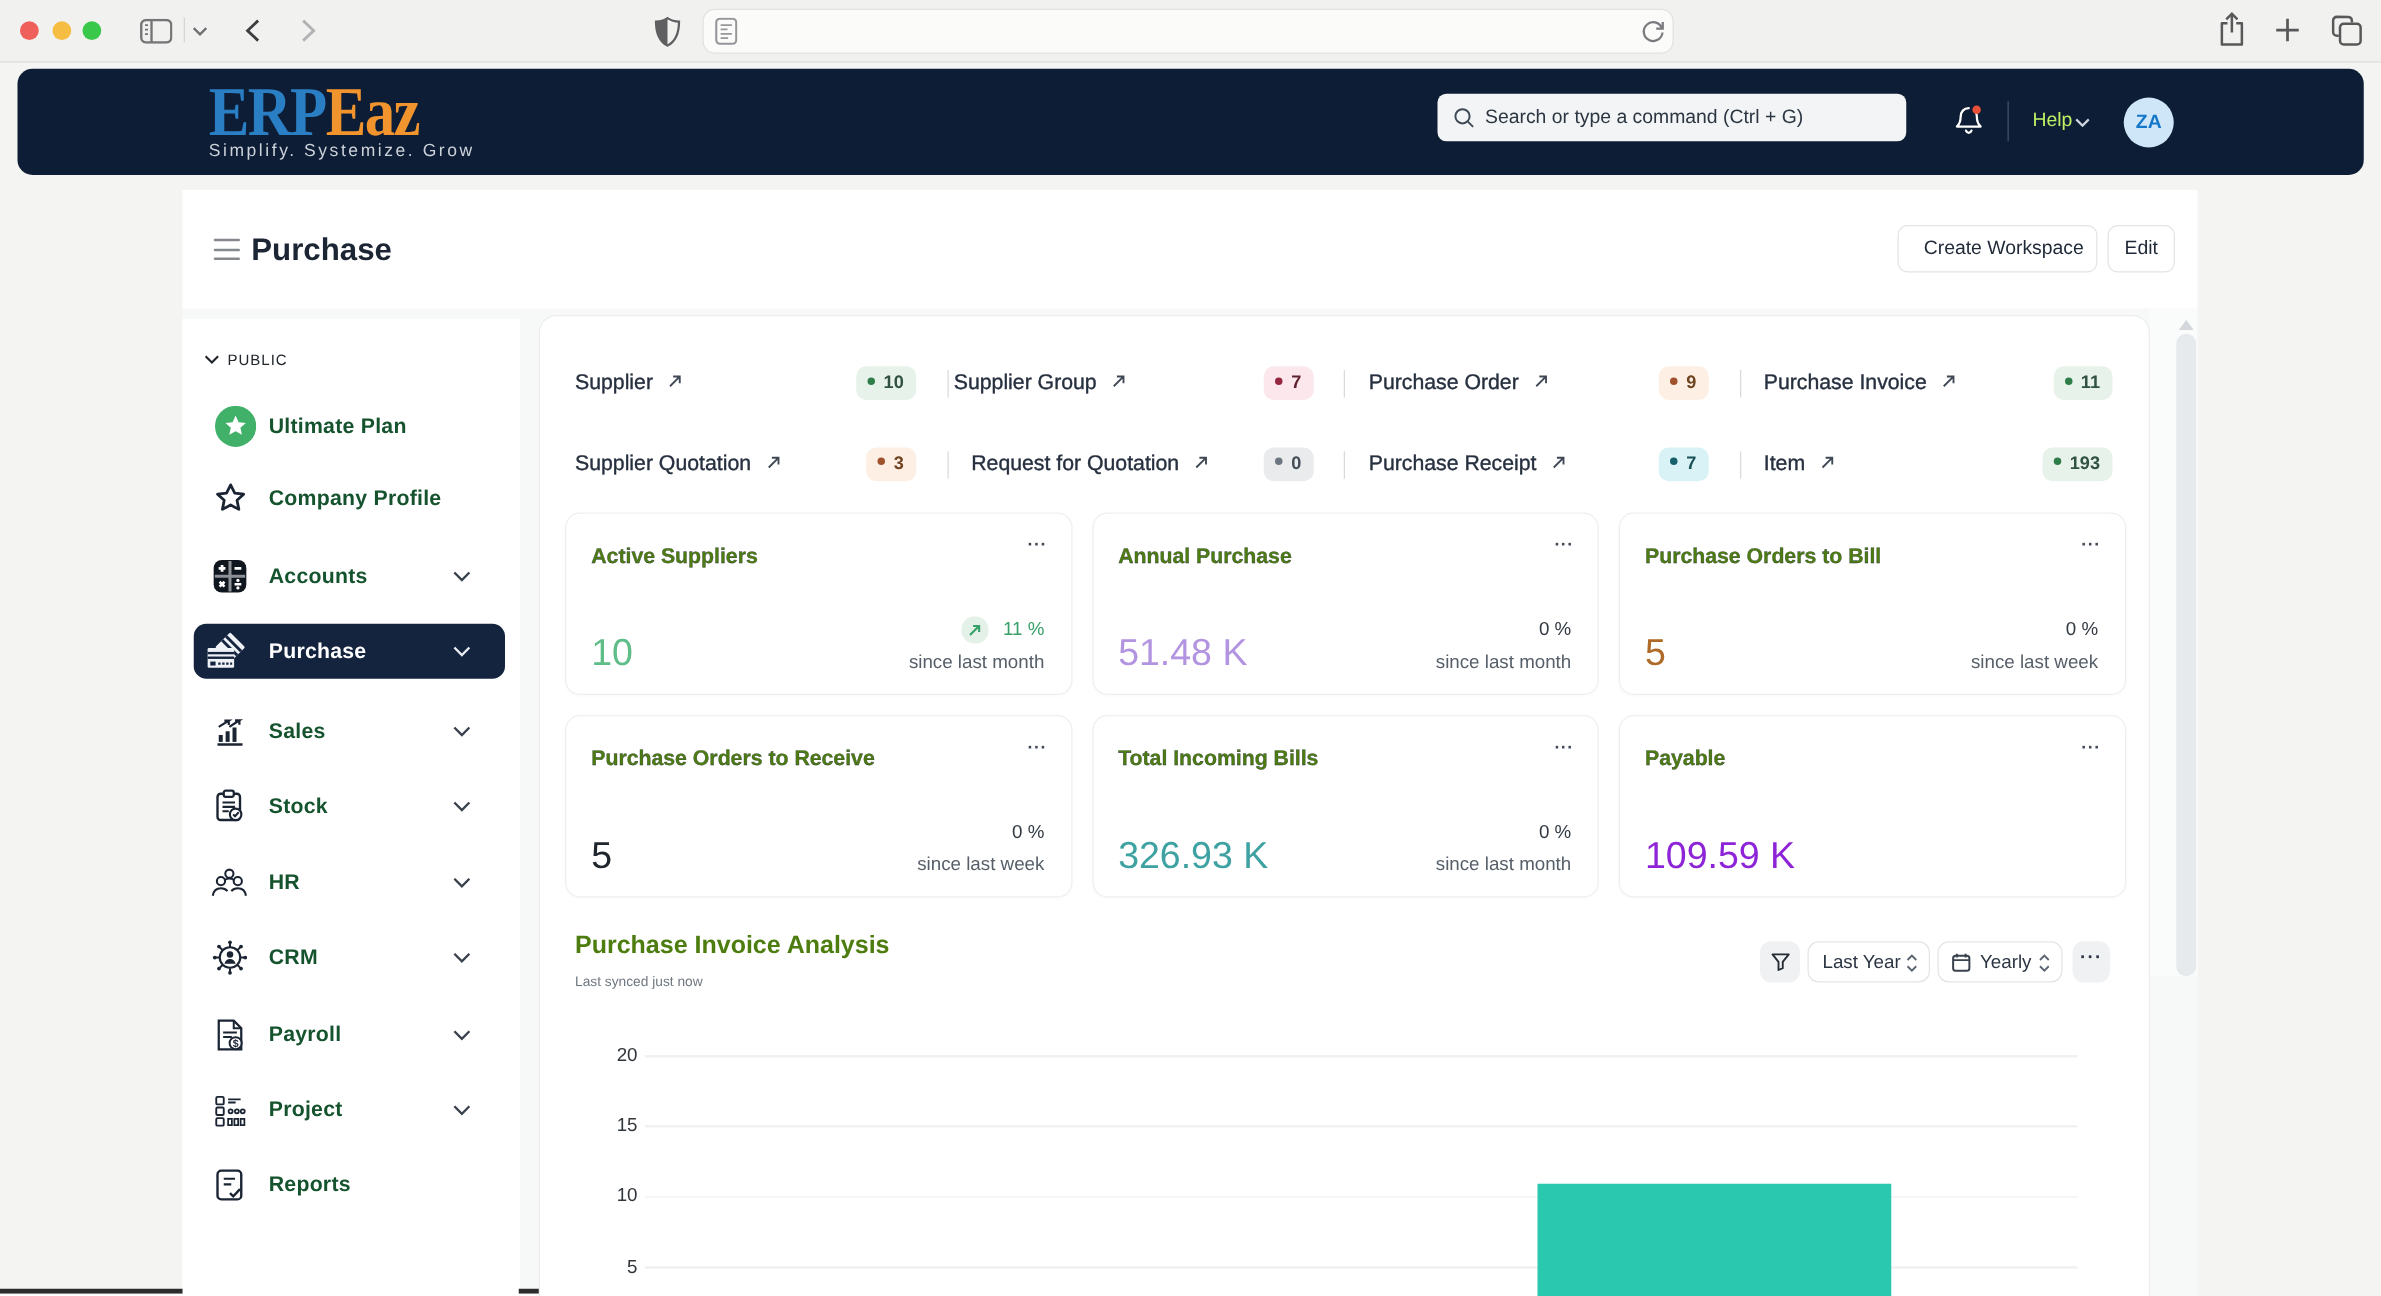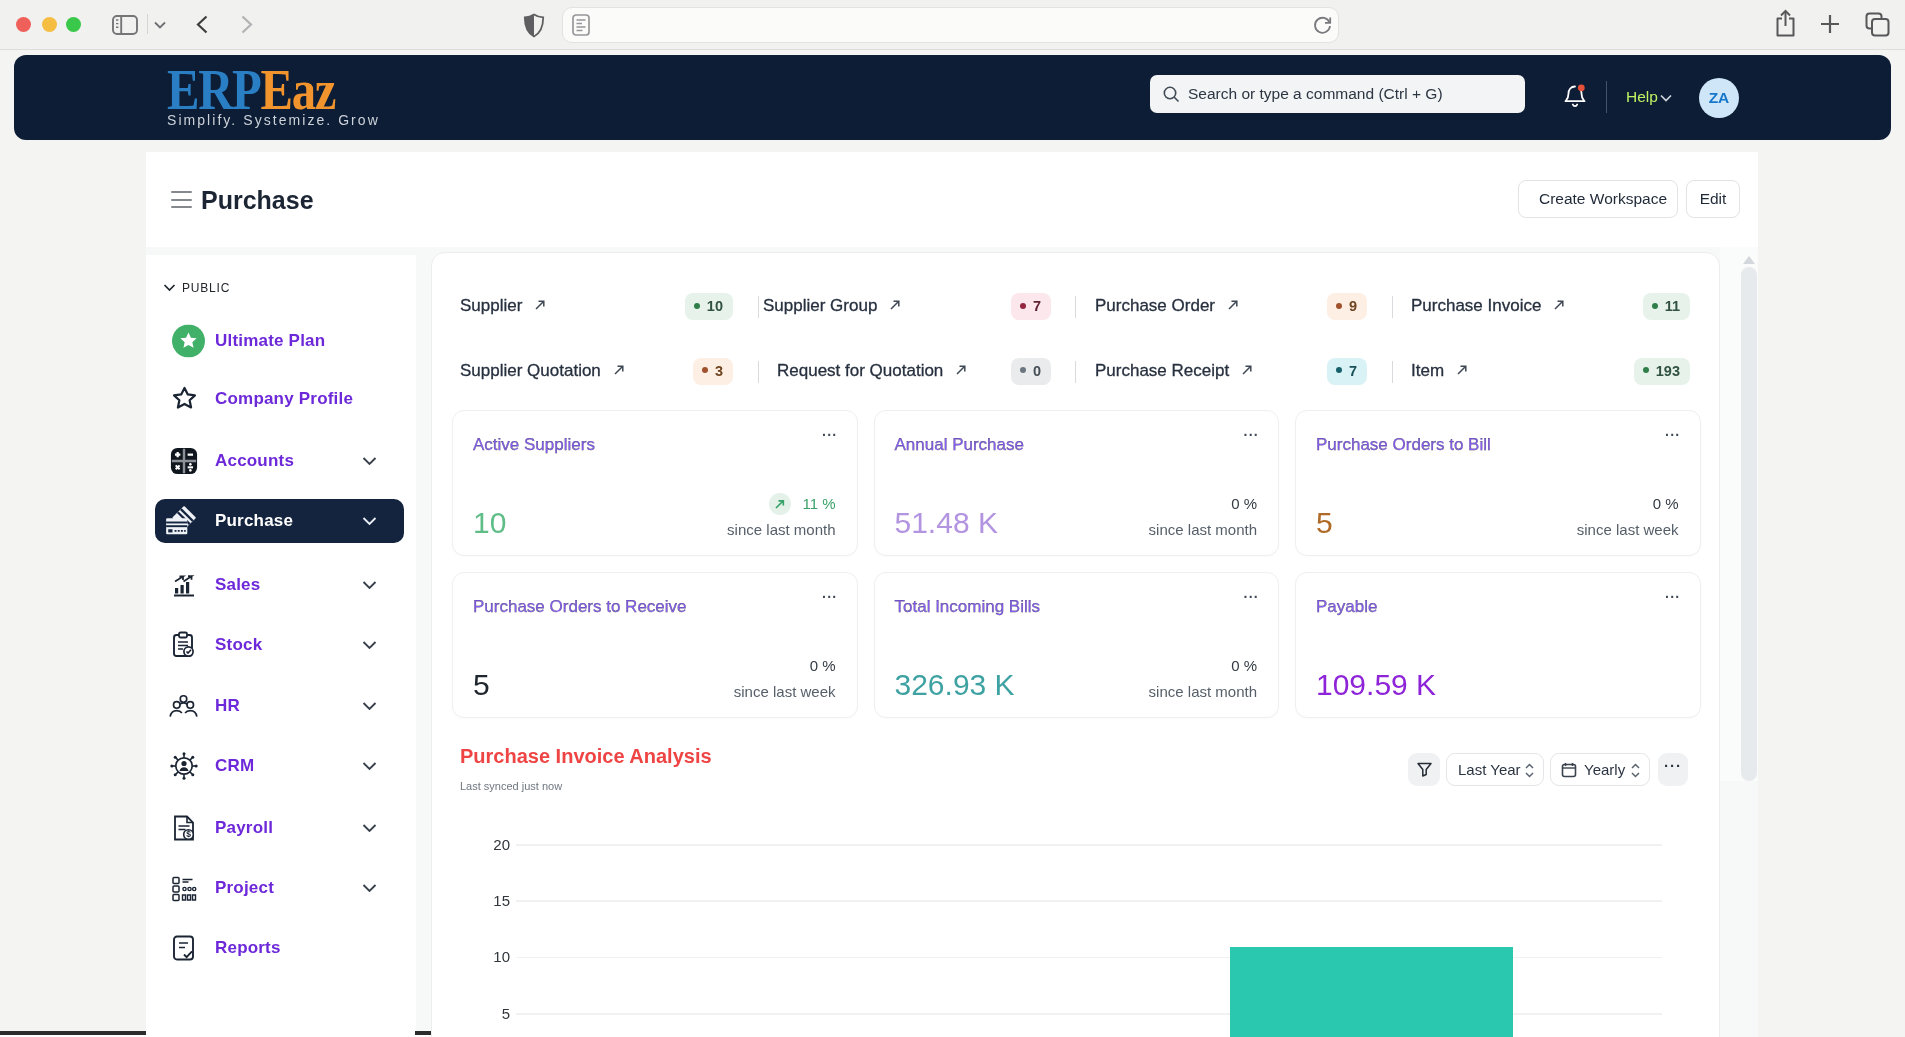--- a/index.html
+++ b/index.html
@@ -18,33 +18,33 @@
   
   #band { position:absolute; left:146px; top:152px; width:1612px; height:95px; background:#ffffff; }
   .hbtn { position:absolute; top:28px; height:38px; background:#fff; border:1px solid #e2e3e4; border-radius:8px; font-size:15.5px; color:#1f2937; text-align:center; line-height:36px; }
 
   
   #pagebg { position:absolute; left:146px; top:247px; width:1612px; height:790px; background:#f7f8f8; }
 
   
   #side { position:absolute; left:146px; top:255px; width:269.5px; height:782px; background:#ffffff; }
   .srow { position:absolute; left:9px; width:249px; height:44px; }
-  .srow .lbl { position:absolute; left:60px; top:50%; transform:translateY(-50%); font-size:17px; font-weight:bold; color:#6d28d9; letter-spacing:0.2px; }
+  .srow .lbl { position:absolute; left:60px; top:50%; transform:translateY(-50%); font-size:17px; font-weight:bold; color:#14532d; letter-spacing:0.2px; }
   .srow .ic  { position:absolute; left:13px; top:50%; transform:translateY(-50%); width:30px; height:30px; }
   .srow .chev { position:absolute; right:27px; top:50%; transform:translateY(-50%); }
 
   
   #main { position:absolute; left:431px; top:252px; width:1289px; height:805px; background:#fff; border:1px solid #ededef; border-radius:14px; }
   .lnk { position:absolute; font-size:17px; font-weight:500; color:#27303f; -webkit-text-stroke:0.3px #27303f; }
   .ldiv { position:absolute; width:1px; height:22px; background:#d8dadd; }
   .badge { position:absolute; height:27px; border-radius:8px; font-size:14.5px; font-weight:600; line-height:27px; padding:0 10px 0 9px; }
   .badge .dot { display:inline-block; width:6px; height:6px; border-radius:50%; margin-right:7px; vertical-align:2.5px; }
 
   .scard { position:absolute; width:405.5px; height:146px; background:#fff; border:1px solid #efeff1; border-radius:12px; box-shadow:0 1px 2px rgba(0,0,0,0.02); }
-  .scard .t { position:absolute; left:20px; top:24px; font-size:17px; font-weight:400; color:#8b5cf6; -webkit-text-stroke:0.25px #2b3442; }
+  .scard .t { position:absolute; left:20px; top:24px; font-size:17px; font-weight:700; color:#4d7c0f; -webkit-text-stroke:0.25px #2b3442; }
   .scard .dots { position:absolute; right:19px; top:16px; color:#3f4956; font-size:14px; font-weight:bold; letter-spacing:0.5px; }
   .scard .num { position:absolute; left:20px; top:95px; font-size:30px; font-weight:500; }
   .scard .pct { position:absolute; right:21px; top:84px; font-size:15px; color:#323a43; }
   .scard .since { position:absolute; right:21px; top:110px; font-size:15px; color:#565f69; }
 
   
   .chbtn { position:absolute; top:500px; height:33px; border-radius:9px; }
   .gline { position:absolute; height:1.6px; background:#f1f1f2; left:84px; width:1146px; }
   .glab { position:absolute; width:40px; text-align:right; font-size:15px; color:#31363c; left:38px; }
 
@@ -417,21 +417,21 @@
     <div class="num" style="color:#3fa2a2;">326.93 K</div>
     <div class="pct">0 %</div>
     <div class="since">since last month</div>
   </div>
   <div class="scard" style="left:863px; top:319px;">
     <div class="t">Payable</div>
       <div class="dots">···</div>
     <div class="num" style="color:#8e24d8;">109.59 K</div>
   </div>
 
-  <div class="abs" style="left:28px; top:492px; font-size:20px; font-weight:600; color:#ef4444;">Purchase Invoice Analysis</div>
+  <div class="abs" style="left:28px; top:492px; font-size:20px; font-weight:600; color:#4d7c0f;">Purchase Invoice Analysis</div>
   <div class="abs" style="left:28px; top:527px; font-size:11px; color:#6f7780;">Last synced just now</div>
 
   <div class="chbtn" style="left:976px; width:32px; background:#f0f1f3;">
     <svg width="17" height="17" viewBox="0 0 17 17" style="position:absolute;left:7.5px;top:8px;">
         <path d="M2 2.5 H15 L10.2 8.5 V13.5 L6.8 15 V8.5 Z" fill="none" stroke="#252c35" stroke-width="1.5" stroke-linejoin="round"></path>
       </svg>
   </div>
   <div class="chbtn" style="left:1014px; width:98px; background:#fff; border:1px solid #e4e5e8;">
     <span style="position:absolute;left:11px;top:7px;font-size:15px;color:#2b3542;">Last Year</span>
     <svg width="9" height="15" viewBox="0 0 9 15" style="position:absolute;right:9px;top:9px;">

